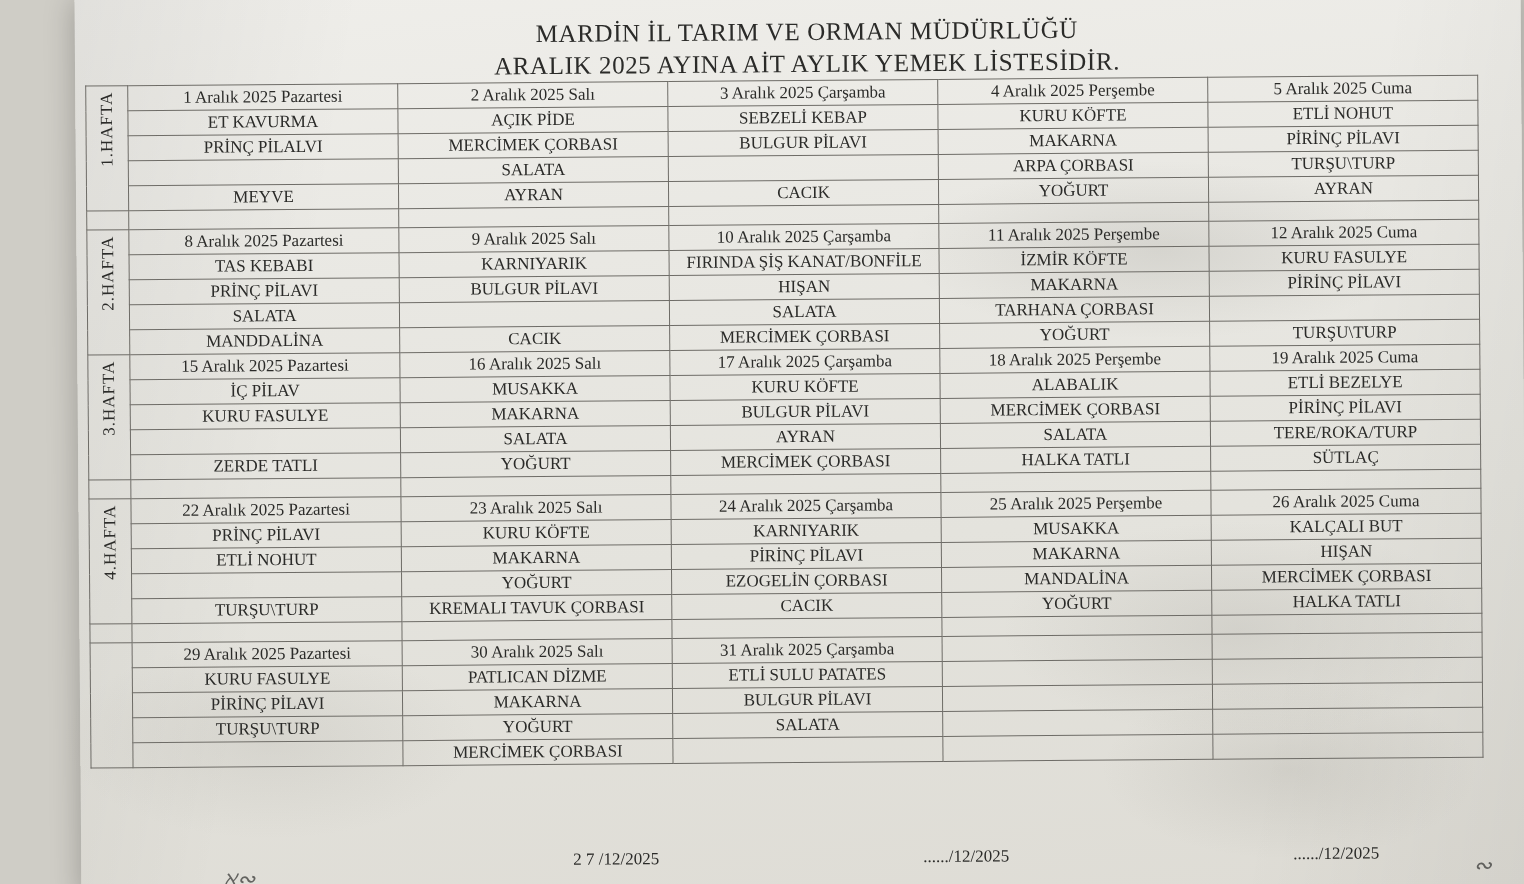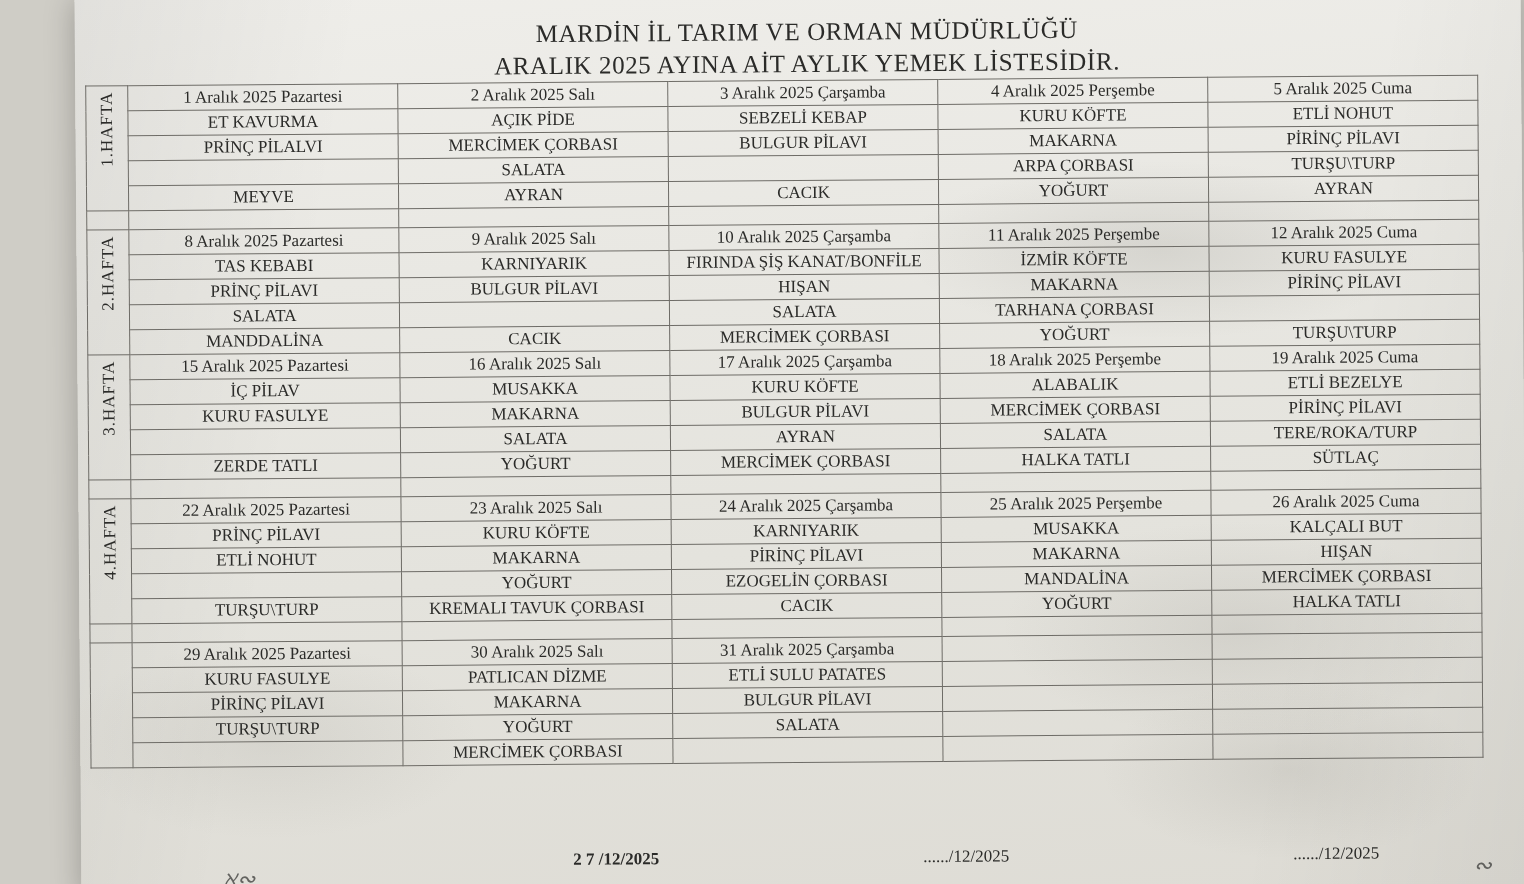--- a/index.html
+++ b/index.html
@@ -75,21 +75,21 @@
   tr.gaprow td{height:18px;}
   td.blank{}
   .colw{width:270px;}
 
   .footer{
     position:absolute;
     top:852px;left:0;width:1444px;
     font-size:17px;
   }
   .fitem{position:absolute;white-space:nowrap;}
-  #f1{left:490px;font-weight:bold;}
+  #f1{left:490px;}
   #f2{left:840px;}
   #f3{left:1210px;}
 
   .sig{position:absolute;font-family:"Liberation Serif",serif;color:#3a3a38;opacity:.75;font-size:22px;font-style:italic;}
   #s1{left:140px;top:862px;}
   #s2{left:1390px;top:862px;}
 </style>
 </head>
 <body>
 

